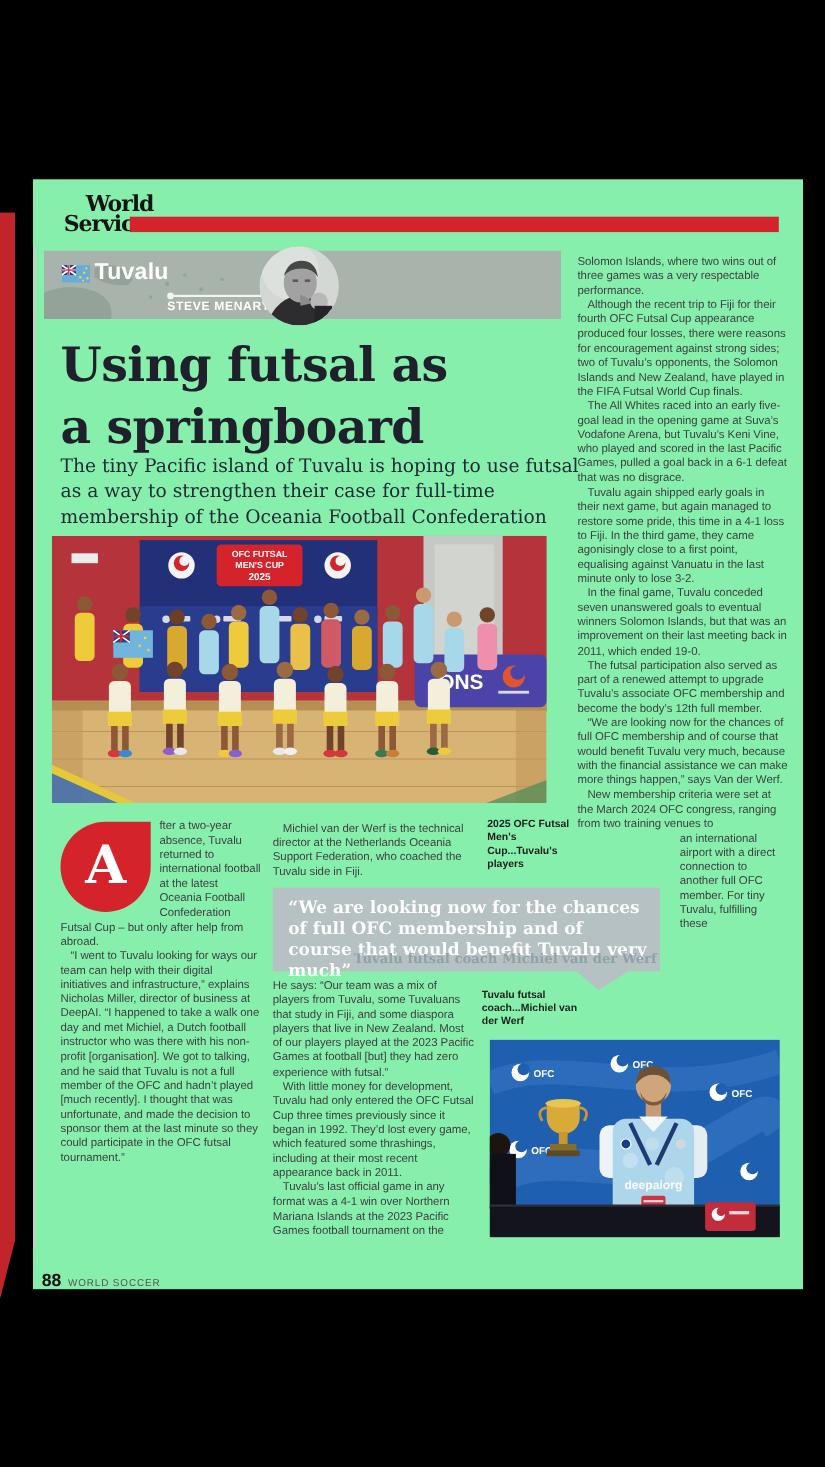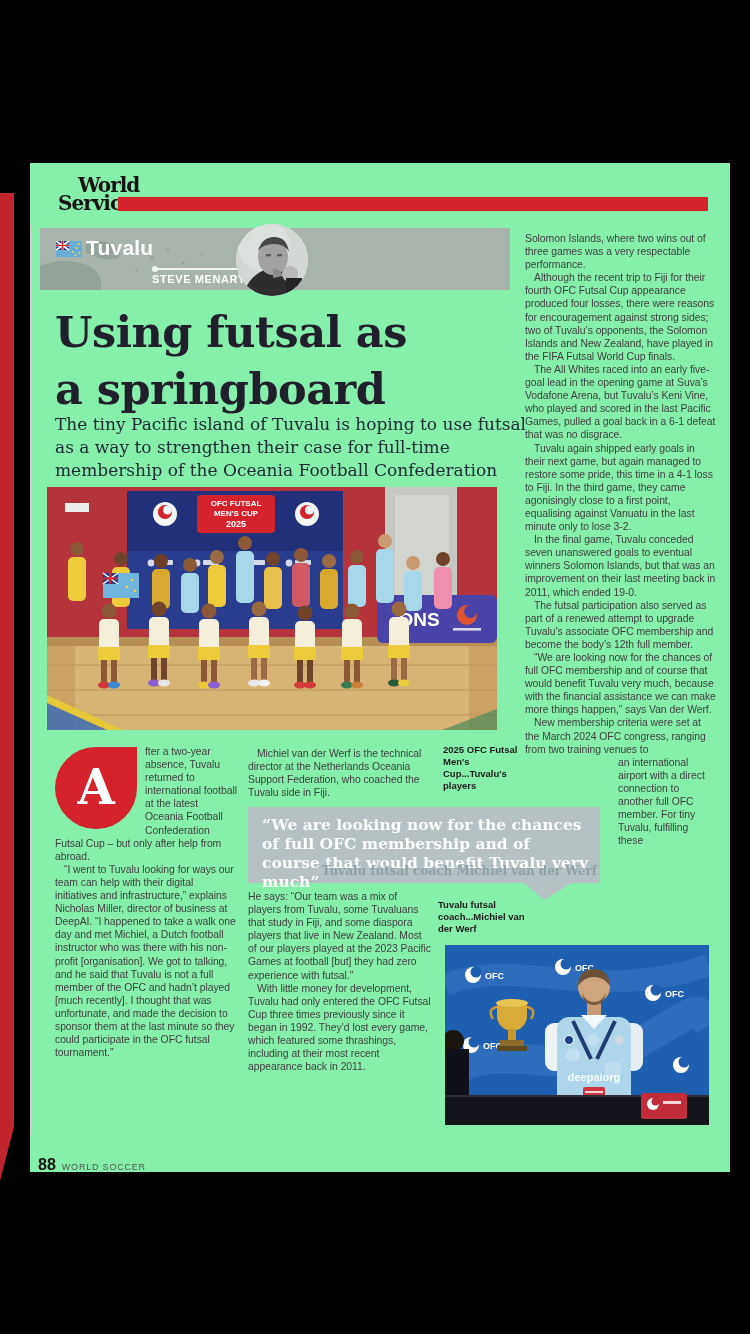--- a/index.html
+++ b/index.html
@@ -304,20 +304,21 @@
 
     <div class="pullquote">
       <div class="q">“We are looking now for the chances of full OFC membership and of course that would benefit Tuvalu very much”</div>
       <div class="attr">Tuvalu futsal coach Michiel van der Werf</div>
     </div>
     <div class="pq-tail"></div>
 
     <div class="bodycol" style="left:218px;top:727px;width:184px;">
       <p>He says: “Our team was a mix of players from Tuvalu, some Tuvaluans that study in Fiji, and some diaspora players that live in New Zealand. Most of our players played at the 2023 Pacific Games at football [but] they had zero experience with futsal.”</p>
       <p class="ind">With little money for development, Tuvalu had only entered the OFC Futsal Cup three times previously since it began in 1992. They’d lost every game, which featured some thrashings, including at their most recent appearance back in 2011.</p>
+      <p class="ind">Tuvalu’s last official game in any format was a 4-1 win over Northern Mariana Islands at the 2023 Pacific Games football tournament on the</p>
     </div>
 
     <div class="caption cap-right" style="left:408px;top:736px;width:88px;">Tuvalu futsal coach...Michiel van der Werf</div>
 
     <div class="bodycol" style="left:495px;top:69px;width:191px;">
       <p>Solomon Islands, where two wins out of three games was a very respectable performance.</p>
       <p class="ind">Although the recent trip to Fiji for their fourth OFC Futsal Cup appearance produced four losses, there were reasons for encouragement against strong sides; two of Tuvalu’s opponents, the Solomon Islands and New Zealand, have played in the FIFA Futsal World Cup finals.</p>
       <p class="ind">The All Whites raced into an early five-goal lead in the opening game at Suva’s Vodafone Arena, but Tuvalu’s Keni Vine, who played and scored in the last Pacific Games, pulled a goal back in a 6-1 defeat that was no disgrace.</p>
       <p class="ind">Tuvalu again shipped early goals in their next game, but again managed to restore some pride, this time in a 4-1 loss to Fiji. In the third game, they came agonisingly close to a first point, equalising against Vanuatu in the last minute only to lose 3-2.</p>
       <p class="ind">In the final game, Tuvalu conceded seven unanswered goals to eventual winners Solomon Islands, but that was an improvement on their last meeting back in 2011, which ended 19-0.</p>

